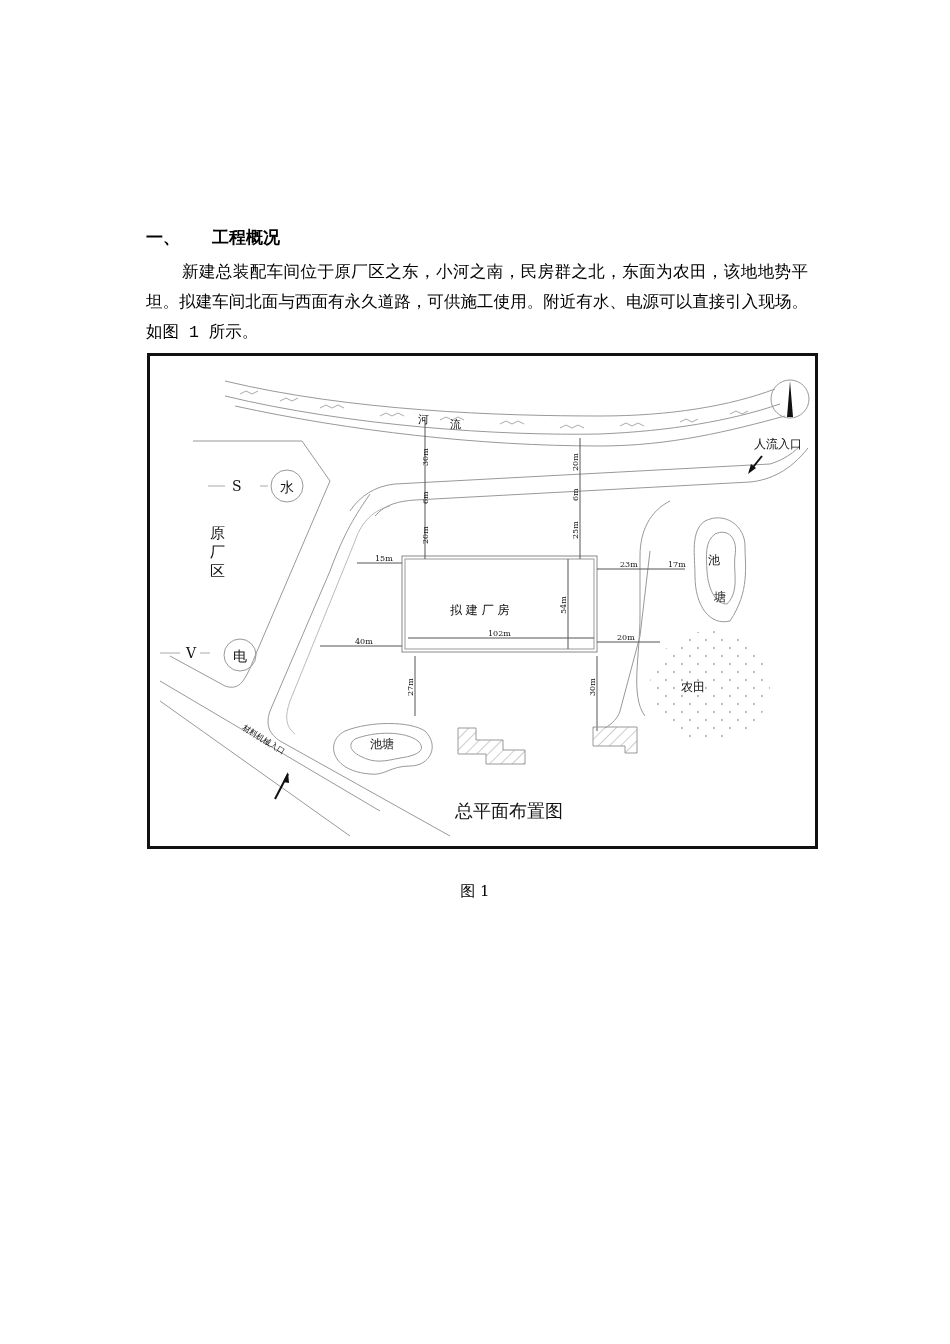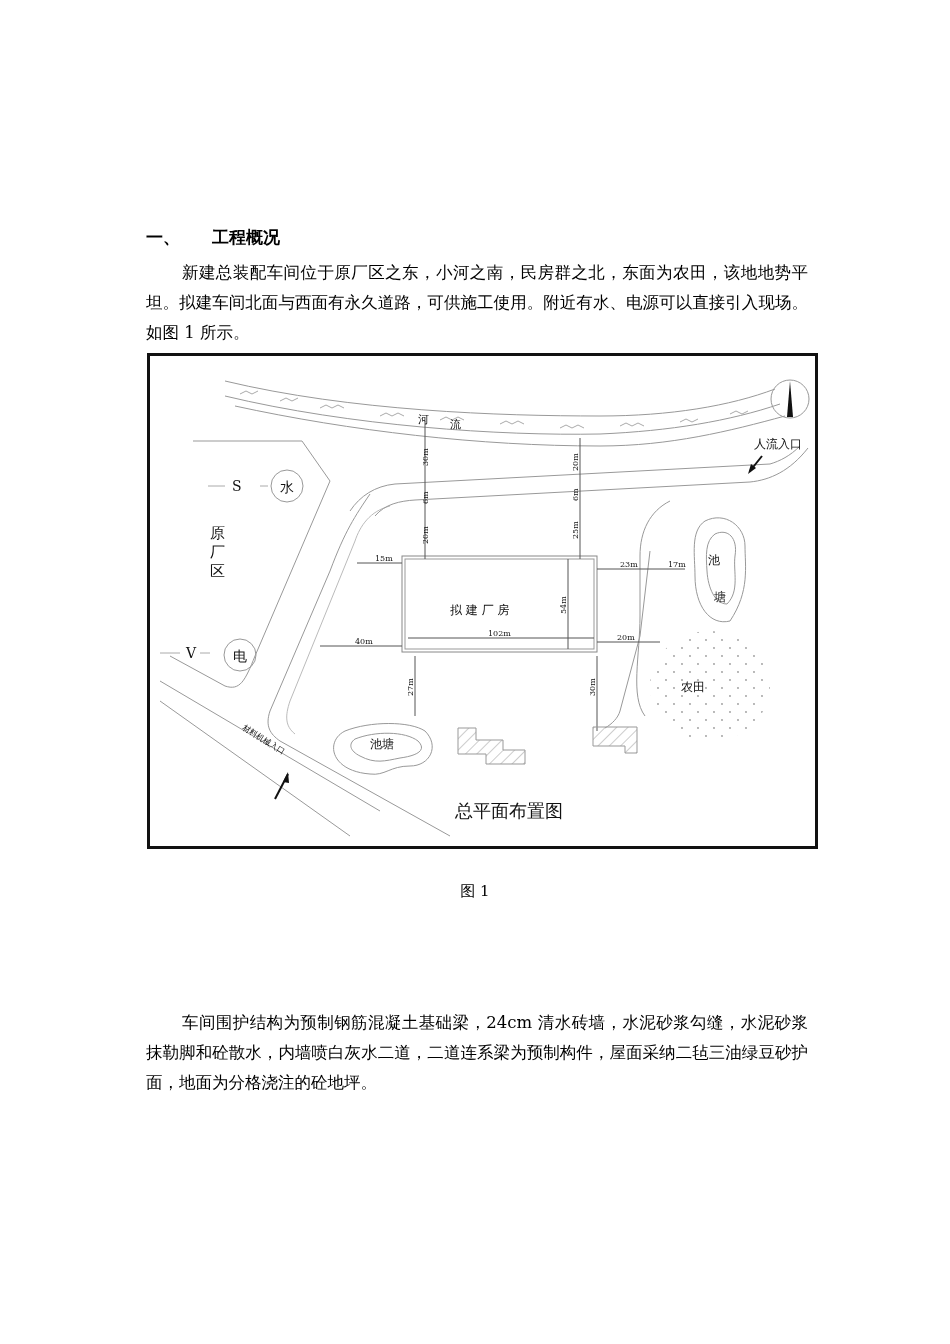--- a/index.html
+++ b/index.html
@@ -4,21 +4,21 @@
   <style>
     html, body { margin: 0; padding: 0; background: #ffffff; }
     body { width: 950px; height: 1344px; position: relative; overflow: hidden;
       font-family: "DejaVu Serif", "Liberation Serif", serif; color: #000; }
     .page { position: absolute; left: 0; top: 0; width: 950px; height: 1344px; }
     .heading { position: absolute; left: 146px; top: 226px; font-family: "DejaVu Sans", "Liberation Sans", sans-serif;
       font-weight: bold; font-size: 17px; letter-spacing: 0px; }
     .heading .num { display: inline-block; width: 66px; }
     .para { position: absolute; left: 146px; width: 662px; font-size: 16.5px; line-height: 30px;
       text-indent: 36px; text-align: justify; }
-    .p1 { top: 258px; }
+    .p1 { top: 258px; font-family: Liberation Mono, monospace; }
     .p2 { top: 912px; }
     .p3 { top: 1008px; }
     .figure-frame { position: absolute; left: 147px; top: 353px; width: 665px; height: 490px;
       border: 3px solid #111; box-sizing: content-box; }
     .figure-frame svg { position: absolute; left: 0; top: 0; }
     .caption { position: absolute; left: 0; width: 950px; top: 882px; text-align: center; font-size: 15px; }
     svg text { font-family: "DejaVu Serif", "Liberation Serif", serif; fill: #111; }
   </style>
 </head>
 <body>
@@ -124,14 +124,13 @@
         <text x="518" y="211">17m</text>
         <text x="467" y="284">20m</text>
         <text transform="translate(263,340) rotate(-90)">27m</text>
         <text transform="translate(445,340) rotate(-90)">30m</text>
       </g>
     </svg>
   </div>
 
   <div class="caption">图 1</div>
 
-  <p class="para p3" style="margin:0">车间围护结构为预制钢筋混凝土基础梁，24cm 清水砖墙，水泥砂浆勾缝，水泥砂浆抹勒脚和砼散水，内墙喷白灰水二道，二道连系梁为预制构件，屋面采纳二毡三油绿豆砂护面，地面为分格浇注的砼地坪。</p>
 </div>
 
 </body></html>

